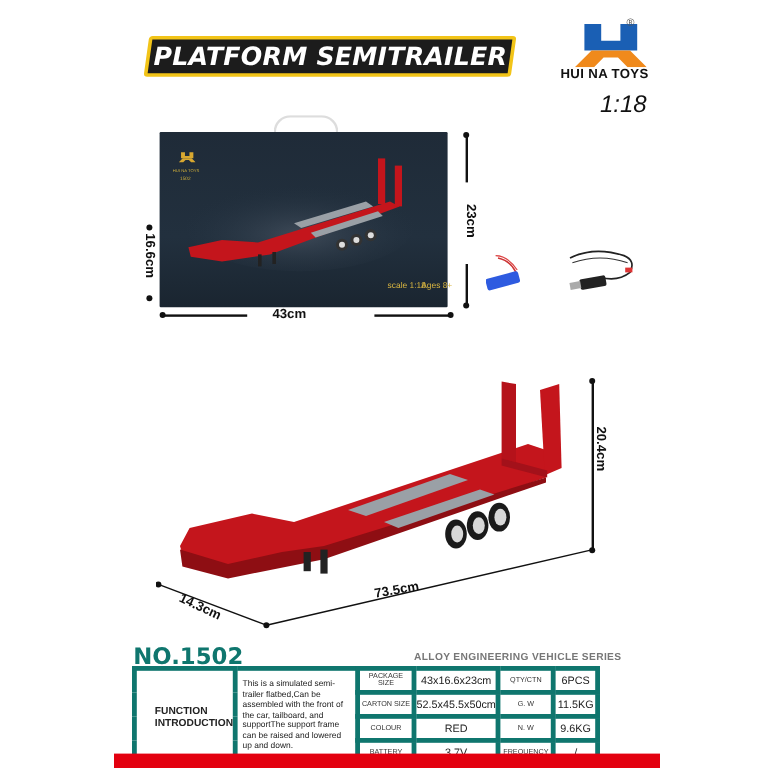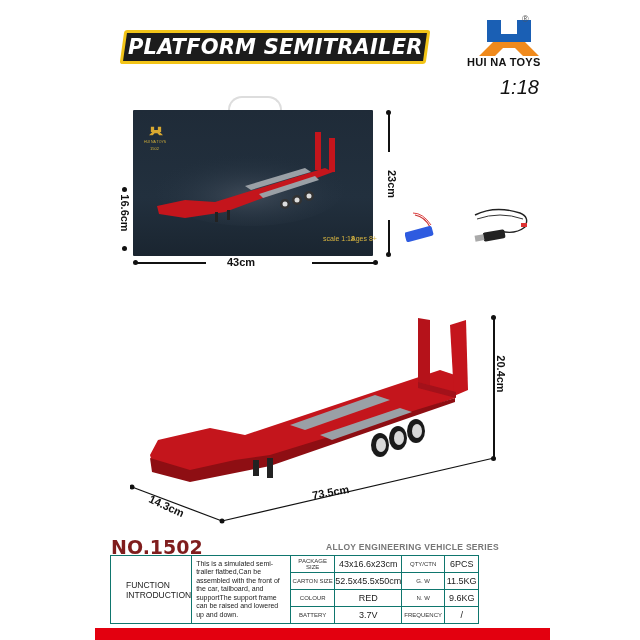--- a/index.html
+++ b/index.html
@@ -19,25 +19,25 @@
   .box-logo{left:149px;top:126px;width:14px;height:10px;}
   .box-brand{left:144px;top:140px;font-size:3.5px;color:#cfae3a;}
   .box-model{left:150px;top:146px;font-size:4px;color:#cfae3a;}
   .box-scale{left:323px;top:235px;font-size:7px;color:#d8b540;}
   .box-age{left:351px;top:235px;font-size:7px;color:#d8b540;}
   .dim-text{font-weight:700;font-size:11px;color:#111;}
   .line-h{height:1.5px;background:#111;}
   .line-v{width:1.5px;background:#111;}
   .dot{width:5px;height:5px;border-radius:50%;background:#111;}
   
-  .model-no{left:111px;top:536px;font-size:19px;font-weight:900;color:#7f1d1d;font-family:"DejaVu Sans",sans-serif;}
-  .series{left:326px;top:542px;font-size:8.5px;font-weight:900;color:#777;letter-spacing:0.3px;}
+  .model-no{left:111px;top:536px;font-size:19px;font-weight:900;color:#0f766e;font-family:"DejaVu Sans",sans-serif;}
+  .series{left:345px;top:542px;font-size:8.5px;font-weight:900;color:#777;letter-spacing:0.3px;}
   .spec-table{left:110px;top:555px;border-collapse:collapse;}
-  .spec-table td{border:1px solid #0f766e;padding:0;font-size:8px;color:#222;text-align:center;height:16px;}
-  .spec-table td.fi{width:62px;text-align:left;padding-left:15px;font-size:8.5px;}
+  .spec-table td{border:4px solid #0f766e;padding:0;font-size:8px;color:#222;text-align:center;height:16px;}
+  .spec-table td.fi{width:62px;text-align:left;padding-left:15px;font-size:8.5px;font-weight:bold;}
   .spec-table td.desc{width:90px;text-align:left;padding:2px 4px;font-size:7px;line-height:8.5px;vertical-align:middle;}
   .spec-table td.lbl{width:43px;font-size:6px;color:#333;}
   .spec-table td.val{width:66px;font-size:9px;}
   .spec-table td.lbl2{width:42px;font-size:6px;color:#333;}
   .spec-table td.val2{width:33px;font-size:9px;text-align:center;}
   .red-bar{left:95px;top:628px;width:455px;height:12px;background:#e3000f;}
 </style>
 </head>
 <body>
 

